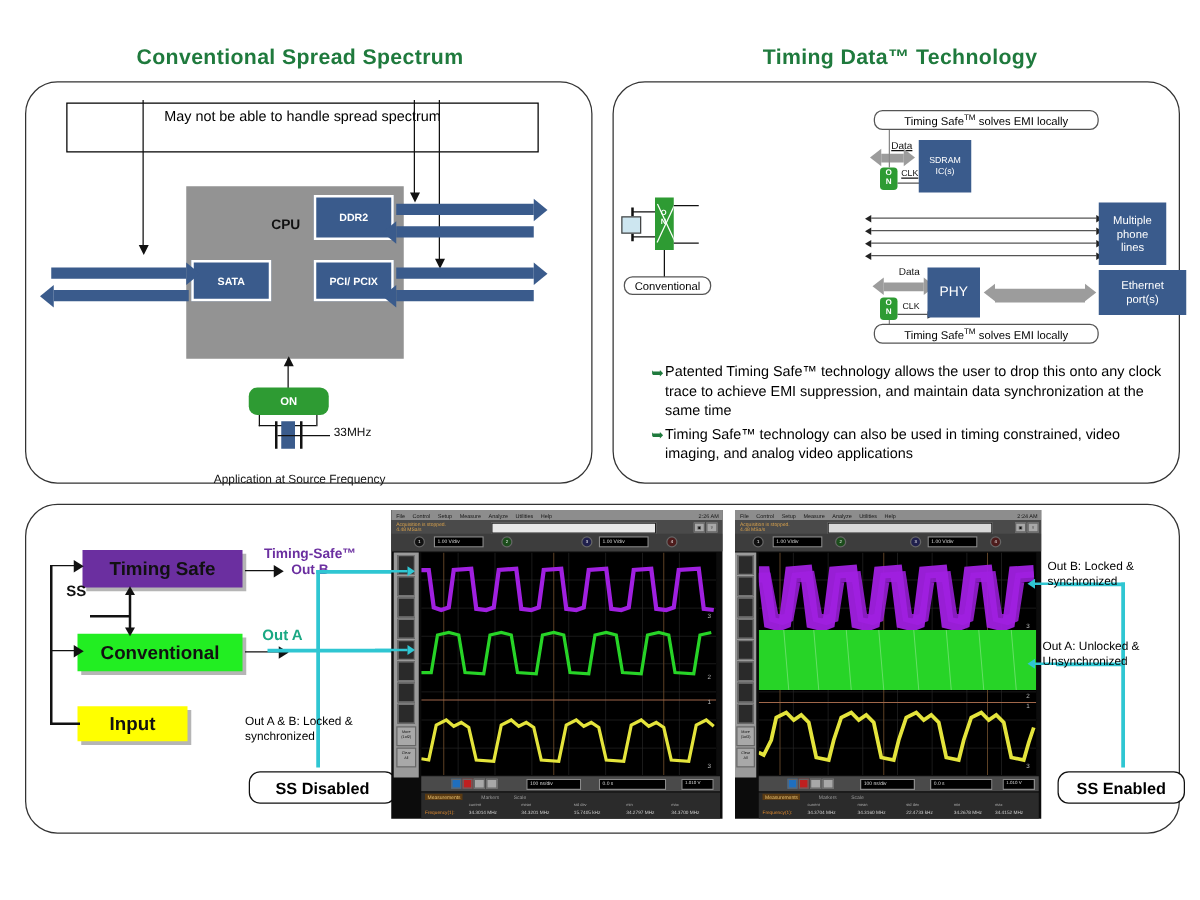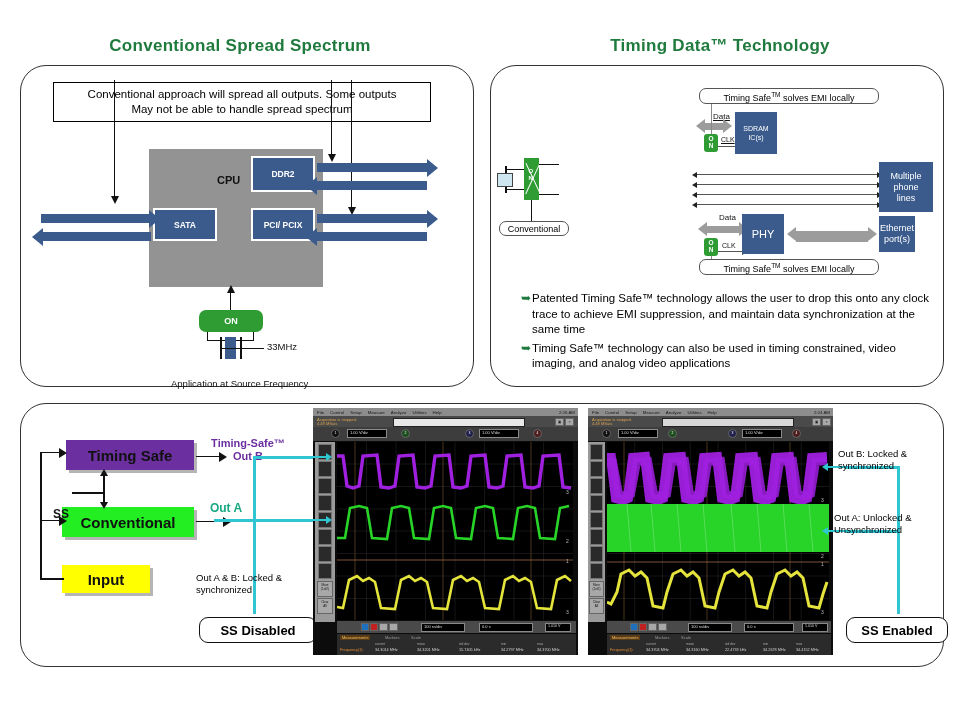--- a/index.html
+++ b/index.html
@@ -101,21 +101,20 @@
   .cyanarrow.l:after{left:-6px;border-right:6px solid #2FC6D2;}
 </style>
 </head>
 <body>
 
 <div class="ptitle" style="left:20px;top:36px;width:440px;font-size:17px;">Conventional Spread Spectrum</div>
 
 <div class="panel" style="left:20px;top:65px;width:452px;height:320px;">
 
   <div class="callout" style="left:32px;top:16px;width:378px;height:40px;">
-    <div>Conventional  approach will spread all outputs. Some outputs</div>
     <div>May not be able to handle  spread spectrum</div>
   </div>
 
   <div class="cpu" style="left:128px;top:83px;width:174px;height:138px;"></div>
   <div class="cpulabel" style="left:196px;top:108px;">CPU</div>
 
   <div class="blueblk" style="left:230px;top:90px;width:64px;height:36px;">DDR2</div>
   <div class="blueblk" style="left:132px;top:142px;width:64px;height:33px;">SATA</div>
   <div class="blueblk" style="left:230px;top:142px;width:64px;height:33px;">PCI/ PCIX</div>
 
@@ -196,21 +195,21 @@
     <div>lines</div>
   </div>
 
   <div class="smalltxt" style="left:228px;top:147px;font-size:8px;">Data</div>
   <div class="grayarrow" style="left:216px;top:160px;width:32px;"></div>
   <div class="onsq" style="left:213px;top:172px;width:14px;height:18px;">O<br>N</div>
   <div class="smalltxt" style="left:231px;top:176px;font-size:7px;">CLK</div>
   <div class="thinline ar" style="left:227px;top:185px;width:24px;"></div>
   <div class="rbox" style="left:251px;top:148px;width:42px;height:40px;font-size:11px;">PHY</div>
   <div class="grayarrow" style="left:305px;top:165px;width:72px;height:11px;"></div>
-  <div class="rbox" style="left:388px;top:150px;width:36px;height:36px;flex-direction:column;font-size:9px;line-height:11px;">
+  <div class="rbox" style="left:388px;top:150px;width:70px;height:36px;flex-direction:column;font-size:9px;line-height:11px;">
     <div>Ethernet</div>
     <div>port(s)</div>
   </div>
   <div class="vline" style="left:220px;top:190px;height:14px;background:#888;"></div>
   <div class="rcallout" style="left:208px;top:183px;width:180px;height:16px;text-align:center;top:193px;">
     <span>Timing Safe</span><sup style="font-size:6.5px">TM</sup><span> solves EMI locally</span>
   </div>
 
   <div class="bullets" style="left:30px;top:225px;width:410px;">
     <div class="bl">
@@ -223,21 +222,21 @@
     </div>
   </div>
 </div>
 
 <div class="panel" style="left:20px;top:403px;width:922px;height:262px;"></div>
 
 <div class="cbox" style="left:66px;top:440px;width:128px;height:30px;background:#6B2FA0;color:#111;font-size:15px;">Timing Safe</div>
 <div class="cbox" style="left:62px;top:507px;width:132px;height:30px;background:#22EE22;color:#111;font-size:15px;">Conventional</div>
 <div class="cbox" style="left:62px;top:565px;width:88px;height:28px;background:#FFFF00;color:#111;font-size:15px;">Input</div>
 
-<div class="tinytxt" style="left:53px;top:507px;font-size:12px;font-weight:bold;">SS</div>
+<div class="tinytxt" style="left:53px;top:466px;font-size:12px;font-weight:bold;">SS</div>
 <div class="hline" style="left:72px;top:492px;width:32px;height:1.5px;"></div>
 <div class="vline" style="left:103px;top:472px;height:34px;width:1.5px;"></div>
 <div style="position:absolute;left:99.5px;top:469px;width:0;height:0;
      border-left:4px solid transparent;border-right:4px solid transparent;
      border-bottom:7px solid #111;"></div>
 <div style="position:absolute;left:99.5px;top:502px;width:0;height:0;
      border-left:4px solid transparent;border-right:4px solid transparent;
      border-top:7px solid #111;"></div>
 
 <div class="vline" style="left:40px;top:452px;height:127px;width:1.8px;"></div>

